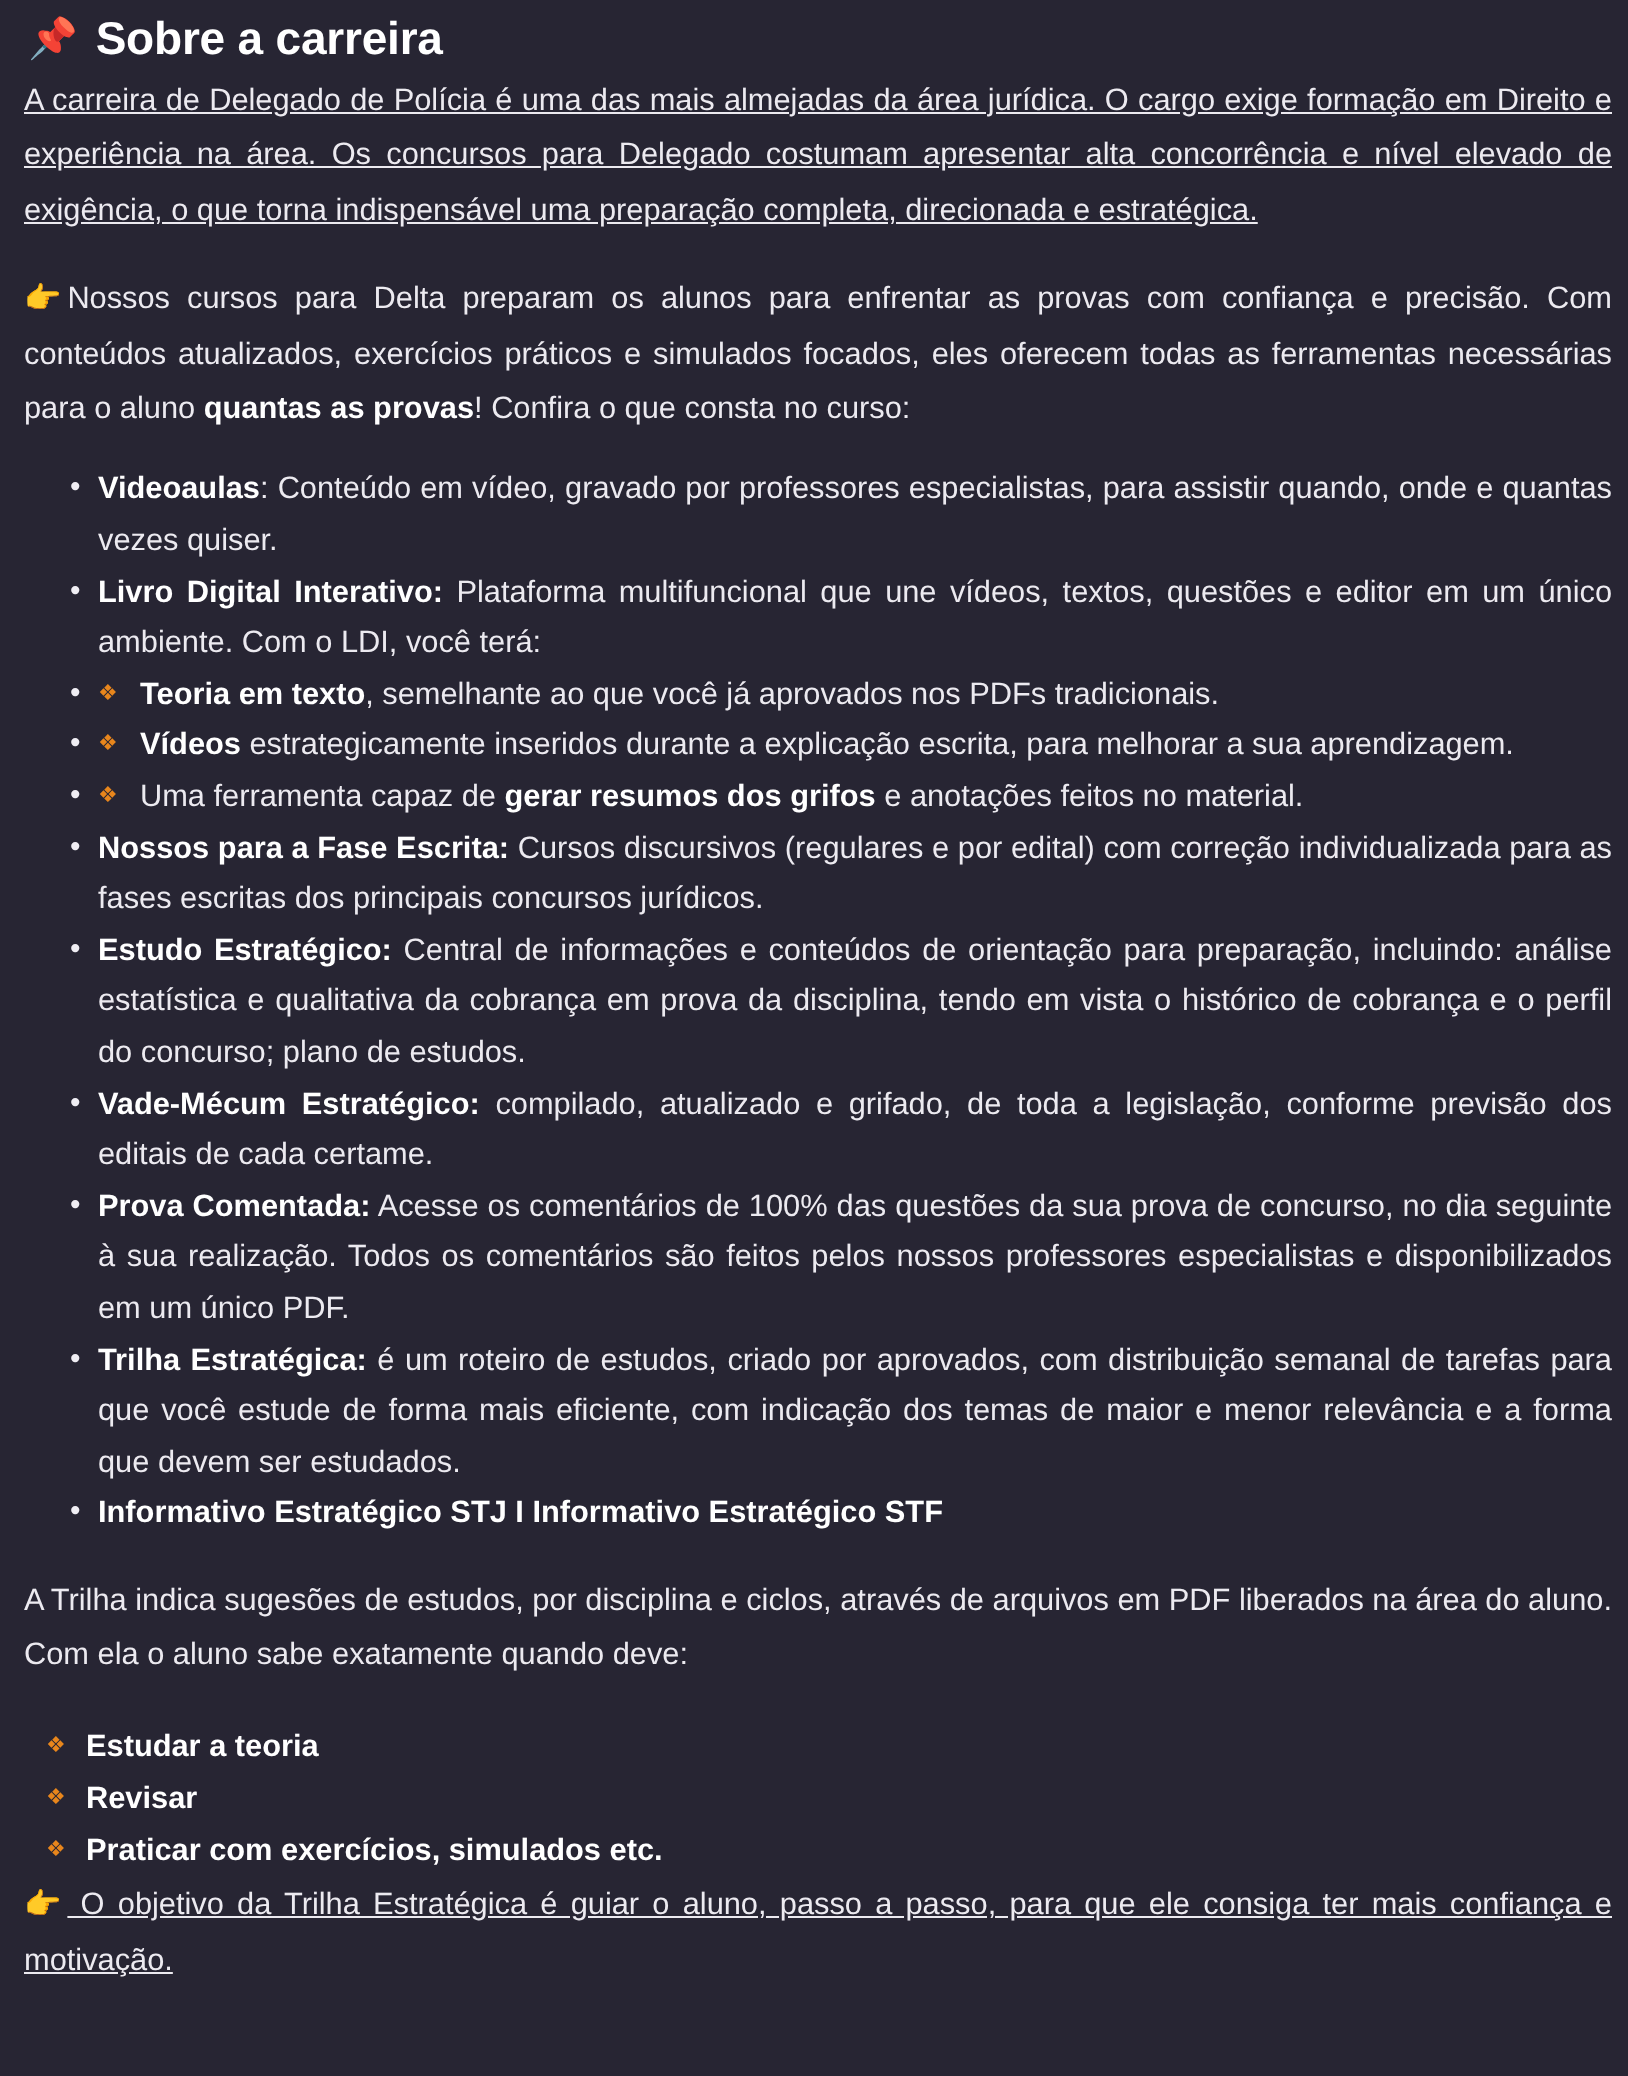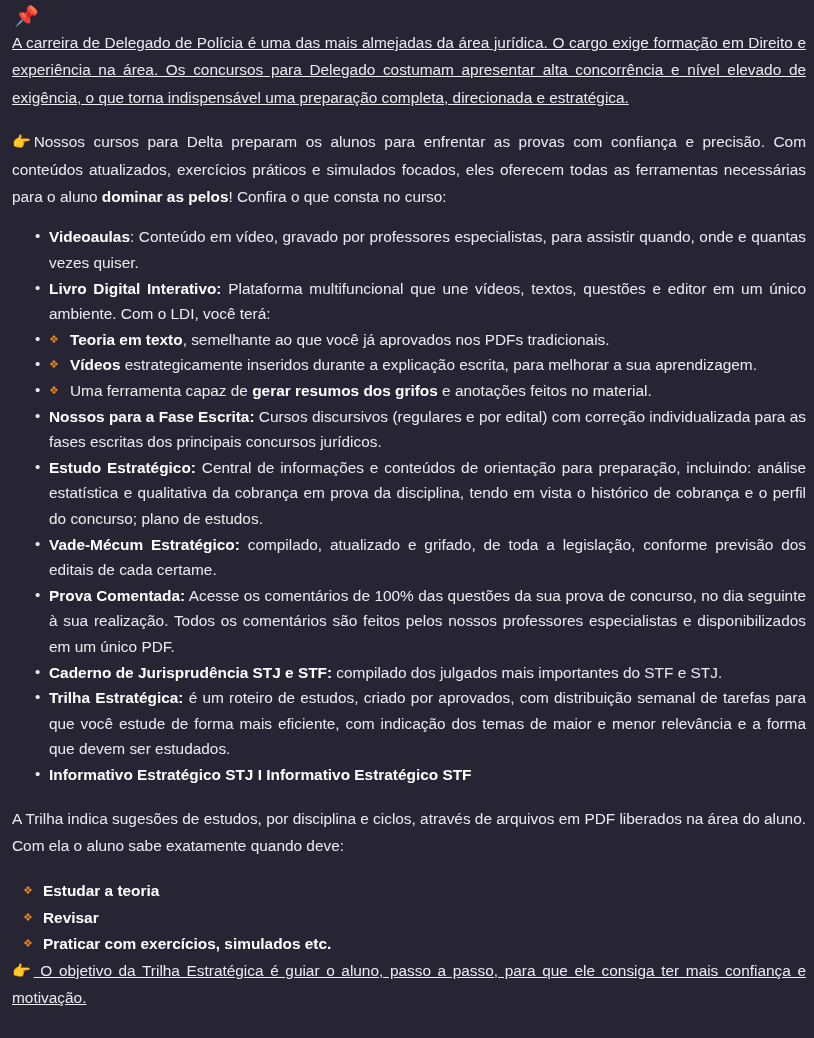--- a/index.html
+++ b/index.html
@@ -149,38 +149,38 @@
     font-weight: normal;
   }
 </style>
 </head>
 <body>
 
 <div class="page">
 
   <h1 class="heading">
     <span class="emoji pin">📌</span>
+    <span>Sobre a carreira</span>
   </h1>
 
   <p class="body tight">A carreira de Delegado de Polícia é uma das mais almejadas da área jurídica. O cargo exige formação em Direito e experiência na área.  Os concursos para Delegado costumam apresentar alta concorrência e nível elevado de exigência, o que torna indispensável uma preparação completa, direcionada e estratégica.</p>
 
-  <p class="body spaced"><span class="hand emoji">👉</span><span>Nossos cursos para Delta preparam os alunos para enfrentar as provas com confiança e precisão. Com conteúdos atualizados, exercícios práticos e simulados focados, eles oferecem todas as ferramentas necessárias para o aluno </span><b>dominar as pelos</b><span>! Confira o que consta no curso:</span></p>
+  <p class="body spaced"><span class="hand emoji">👉</span><span>Nossos cursos para Delta preparam os alunos para enfrentar as provas com confiança e precisão. Com conteúdos atualizados, exercícios práticos e simulados focados, eles oferecem todas as ferramentas necessárias para o aluno </span><b>quantas as provas</b><span>! Confira o que consta no curso:</span></p>
 
   <ul class="main" id="feature-list">
       <li><b>Videoaulas</b><span>:</span><span> Conteúdo em vídeo, gravado por professores especialistas, para assistir quando, onde e quantas vezes quiser.</span></li>
       <li class="has-sub"><b>Livro Digital Interativo:</b><span> Plataforma multifuncional que une vídeos, textos, questões e editor em um único ambiente. Com o LDI, você terá:</span><ul class="sub">
           <li><span class="dia">❖</span><b>Teoria em texto</b><span>, semelhante ao que você já aprovados nos PDFs tradicionais.</span></li>
           <li><span class="dia">❖</span><b>Vídeos</b><span> estrategicamente inseridos durante a explicação escrita, para melhorar a sua aprendizagem.</span></li>
           <li><span class="dia">❖</span><span>Uma ferramenta capaz de </span><b>gerar resumos dos grifos</b><span> e anotações feitos no material.</span></li>
         </ul></li>
       <li><b>Nossos para a Fase Escrita:</b><span> Cursos discursivos (regulares e por edital) com correção individualizada para as fases escritas dos principais concursos jurídicos.</span></li>
       <li><b>Estudo Estratégico:</b><span> Central de informações e conteúdos de orientação para preparação, incluindo: análise estatística e qualitativa da cobrança em prova da disciplina, tendo em vista o histórico de cobrança e o perfil do concurso; plano de estudos.</span></li>
       <li><b>Vade-Mécum Estratégico:</b><span> compilado, atualizado e grifado, de toda a legislação, conforme previsão dos editais de cada certame.</span></li>
       <li><b>Prova Comentada:</b><span> Acesse os comentários de 100% das questões da sua prova de concurso, no dia seguinte à sua realização. Todos os comentários são feitos pelos nossos professores especialistas e disponibilizados em um único PDF.</span></li>
-      <li><b>Caderno de Jurisprudência STJ e STF:</b><span> compilado dos julgados mais importantes do STF e STJ.</span></li>
       <li><b>Trilha Estratégica:</b><span> é um roteiro de estudos, criado por aprovados, com distribuição semanal de tarefas para que você estude de forma mais eficiente, com indicação dos temas de maior e menor relevância e a forma que devem ser estudados.</span></li>
       <li><b>Informativo Estratégico STJ I Informativo Estratégico STF</b><span></span></li>
     </ul>
 
   <p class="body spaced">A Trilha indica sugesões de estudos, por disciplina e ciclos, através de arquivos em PDF liberados na área do aluno. Com ela o aluno sabe exatamente quando deve:</p>
 
   <ul class="flat" id="trilha-steps">
       <li><span class="dia2">❖</span><span>Estudar a teoria</span></li>
       <li><span class="dia2">❖</span><span>Revisar</span></li>
       <li><span class="dia2">❖</span><span>Praticar com exercícios, simulados etc.</span></li>

